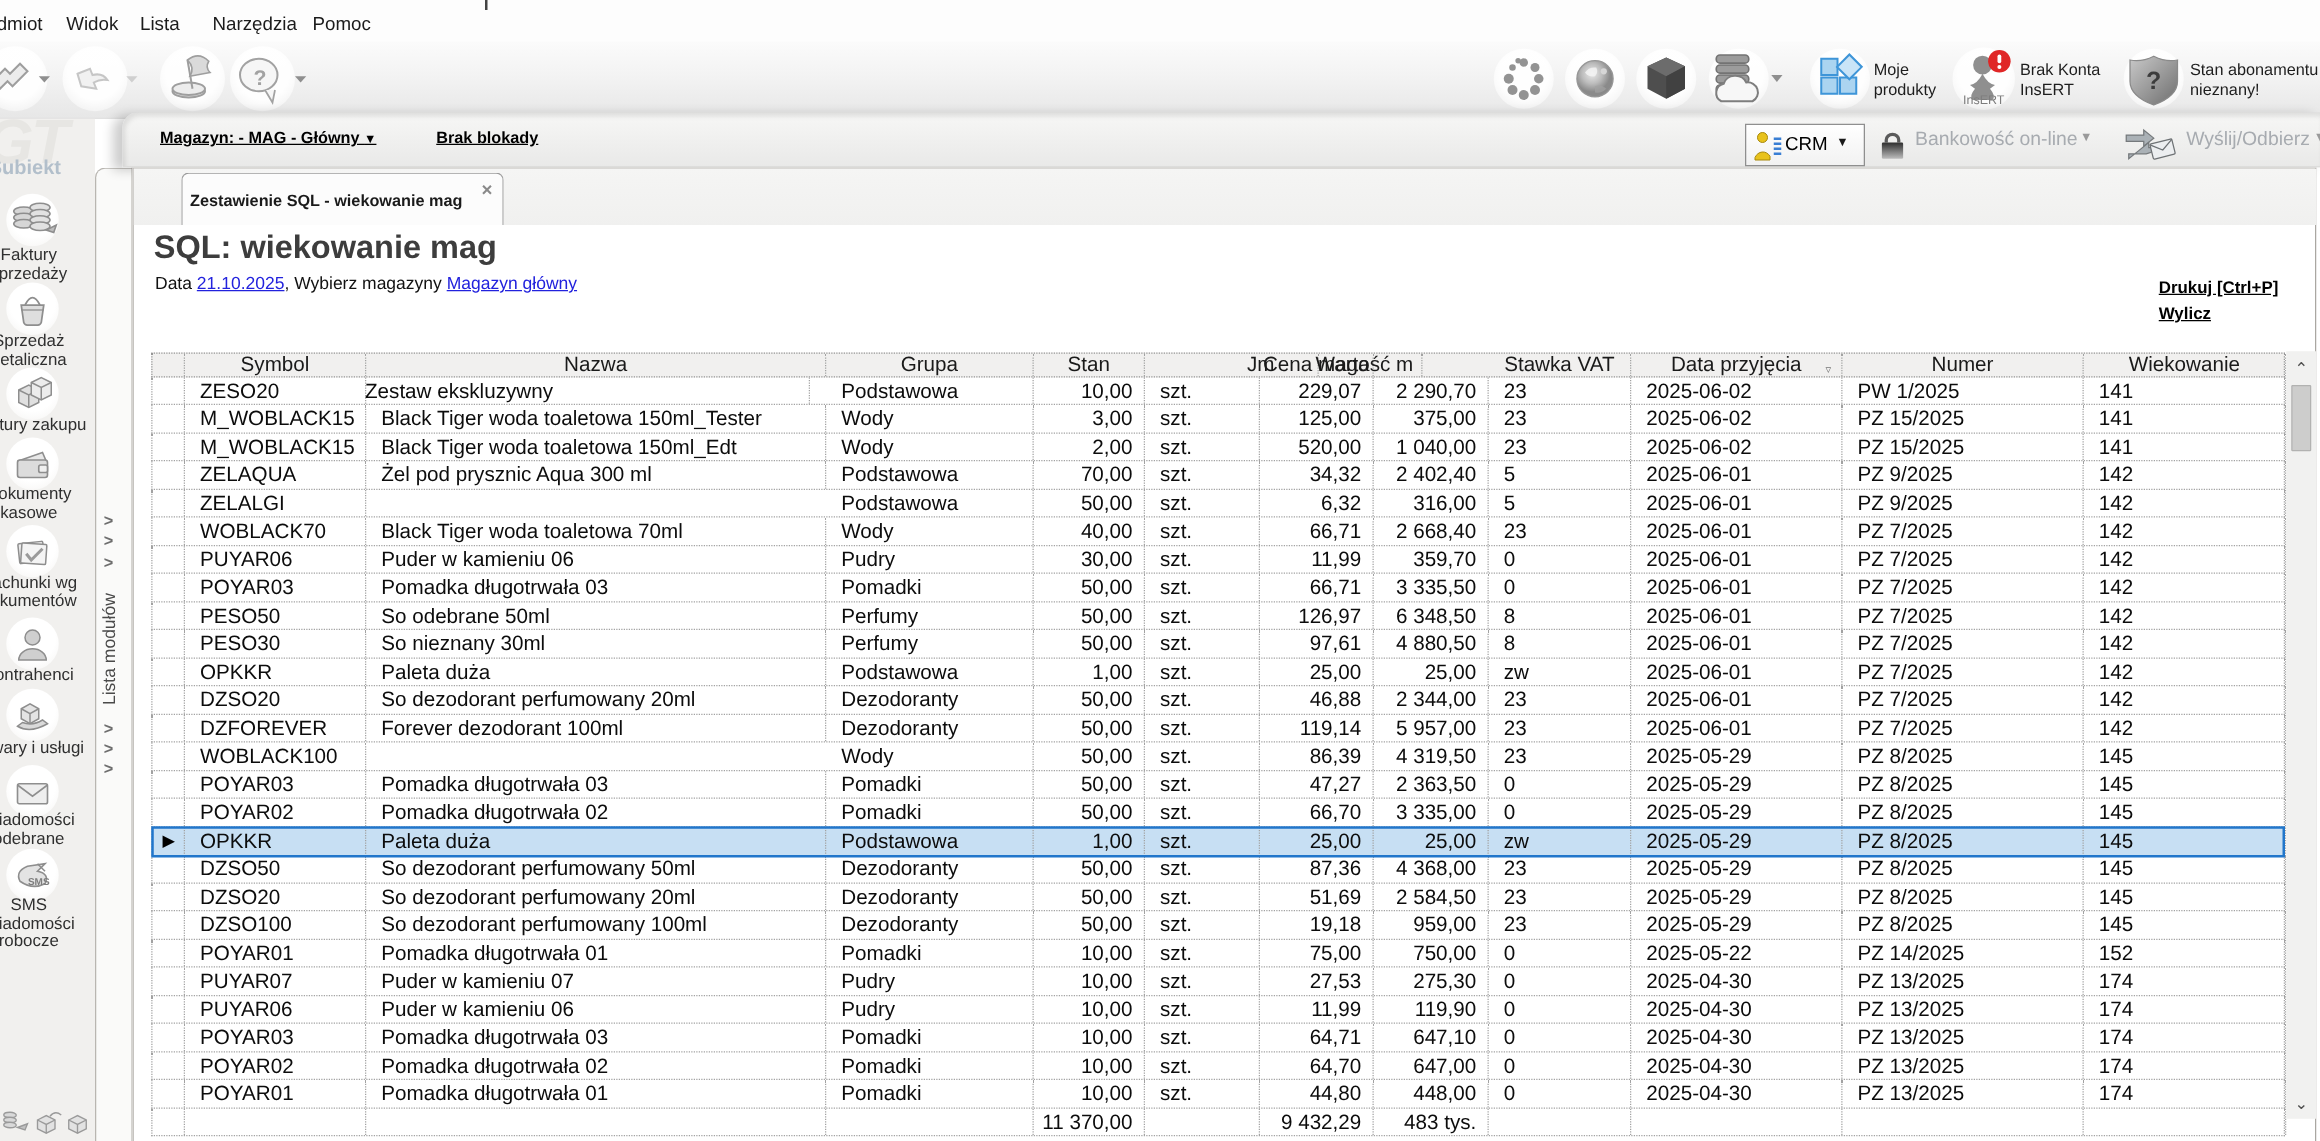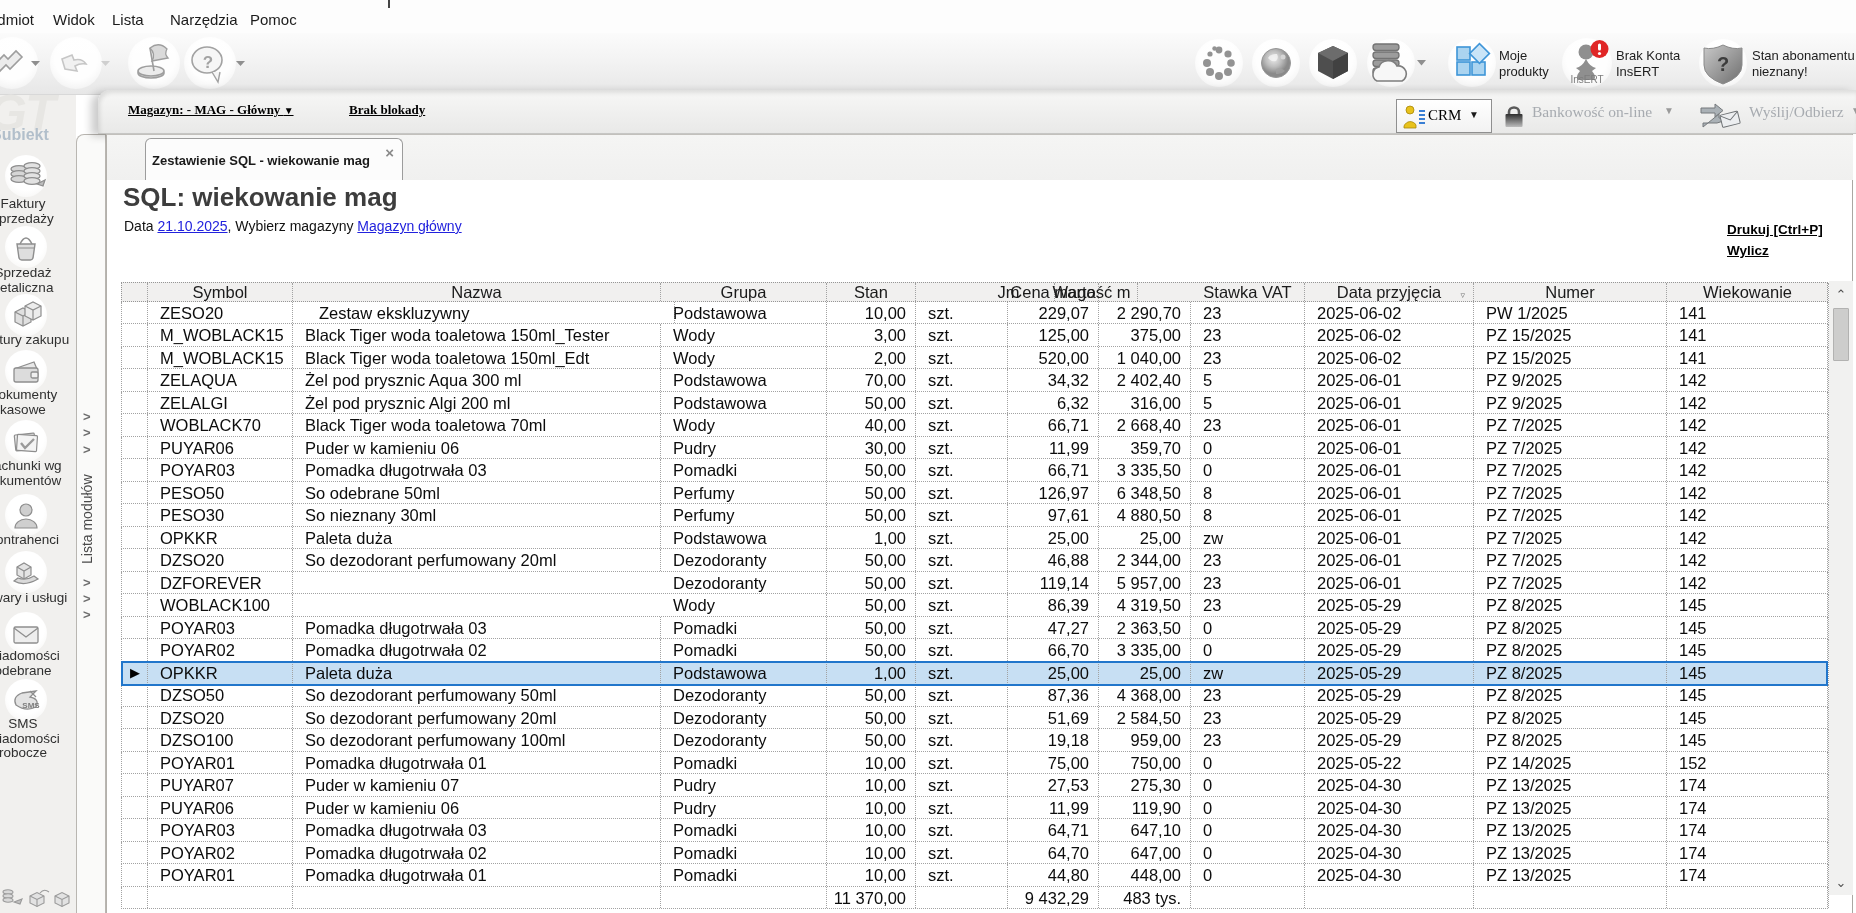--- a/index.html
+++ b/index.html
@@ -19,21 +19,21 @@
 
 #strip{position:absolute;left:76px;top:134px;width:30px;height:779px;background:#fafaf9;
  border:1px solid #b9b6b1;border-bottom:none;border-top-left-radius:8px;}
 #strip .ch{position:absolute;left:6px;font-size:13px;color:#6e6e6e;font-weight:bold;}
 #listamod{position:absolute;left:76px;top:467px;width:30px;height:95px;}
 #listamod span{position:absolute;left:3px;top:97px;transform-origin:0 0;transform:rotate(-90deg);
  font-size:14px;color:#4a4a4a;white-space:pre;}
 
 #locbar{position:absolute;left:98px;top:90px;width:1758px;height:44px;
  background:linear-gradient(#f7f7f6,#e9e9e8);border-top-left-radius:12px;
- box-shadow:-7px 2px 9px rgba(0,0,0,0.20), inset 2px 3px 4px rgba(0,0,0,0.10);border-bottom:1px solid #c6c6c4;font-family:Liberation Serif, serif;}
+ box-shadow:-7px 2px 9px rgba(0,0,0,0.20), inset 2px 3px 4px rgba(0,0,0,0.10);border-bottom:1px solid #c6c6c4;}
 .link1{font-weight:bold;font-size:13px;color:#000;text-decoration:underline;}
 
 #content{position:absolute;left:106px;top:134px;width:1747px;height:779px;background:#fff;
  border-left:1px solid #b3b0ab;border-right:1.5px solid #aaa7a2;border-top:1px solid #c2c0bc;}
 #tabstrip{position:absolute;left:0;top:0;width:1746px;height:45px;background:linear-gradient(#f5f5f4,#f0f0ef);}
 #tab{position:absolute;left:38px;top:3px;width:258px;height:42px;background:#fcfcfc;
  border:1px solid #9c9c9c;border-bottom:none;border-top-left-radius:6px;border-top-right-radius:6px;}
 #tab b{position:absolute;left:6px;top:14px;font-size:13px;color:#1a1a1a;}
 #tab .x{position:absolute;right:8px;top:5px;font-size:15px;color:#8a8a8a;font-weight:bold;}
 #title{position:absolute;left:16px;top:47px;font-size:26px;font-weight:bold;color:#3d3d3d;letter-spacing:0px;}
@@ -342,21 +342,21 @@
 <div class="c" style="left:886px;width:91px">Cena maga</div>
 <div class="c" style="left:924px;width:92px">Wartość m</div>
 <div class="c" style="left:1069px;width:114px">Stawka VAT</div>
 <div class="c" style="left:1183px;width:169px">Data przyjęcia<span style="position:absolute;right:8px;top:3px;font-size:9px;color:#777">▿</span></div>
 <div class="c" style="left:1352px;width:193px">Numer</div>
 <div class="c" style="left:1545px;width:162px">Wiekowanie</div>
 </div>
 <div class="row" style="top:20.0px">
 <div class="c" style="left:0px;width:26px"></div>
 <div class="c" style="left:26px;width:145px">ZESO20</div>
-<div class="c" style="left:185px;width:368px">Zestaw ekskluzywny</div>
+<div class="c" style="left:158px;width:368px">Zestaw ekskluzywny</div>
 <div class="c" style="left:539px;width:166px">Podstawowa</div>
 <div class="c r" style="left:705px;width:89px">10,00</div>
 <div class="c" style="left:794px;width:92px">szt.</div>
 <div class="c r" style="left:886px;width:91px">229,07</div>
 <div class="c r" style="left:977px;width:92px">2 290,70</div>
 <div class="c" style="left:1069px;width:114px">23</div>
 <div class="c" style="left:1183px;width:169px">2025-06-02</div>
 <div class="c" style="left:1352px;width:193px">PW 1/2025</div>
 <div class="c" style="left:1545px;width:162px">141</div>
 </div>
@@ -398,21 +398,20 @@
 <div class="c r" style="left:886px;width:91px">34,32</div>
 <div class="c r" style="left:977px;width:92px">2 402,40</div>
 <div class="c" style="left:1069px;width:114px">5</div>
 <div class="c" style="left:1183px;width:169px">2025-06-01</div>
 <div class="c" style="left:1352px;width:193px">PZ 9/2025</div>
 <div class="c" style="left:1545px;width:162px">142</div>
 </div>
 <div class="row" style="top:110.0px">
 <div class="c" style="left:0px;width:26px"></div>
 <div class="c" style="left:26px;width:145px">ZELALGI</div>
-<div class="c" style="left:171px;width:368px">Żel pod prysznic Algi 200 ml</div>
 <div class="c" style="left:539px;width:166px">Podstawowa</div>
 <div class="c r" style="left:705px;width:89px">50,00</div>
 <div class="c" style="left:794px;width:92px">szt.</div>
 <div class="c r" style="left:886px;width:91px">6,32</div>
 <div class="c r" style="left:977px;width:92px">316,00</div>
 <div class="c" style="left:1069px;width:114px">5</div>
 <div class="c" style="left:1183px;width:169px">2025-06-01</div>
 <div class="c" style="left:1352px;width:193px">PZ 9/2025</div>
 <div class="c" style="left:1545px;width:162px">142</div>
 </div>
@@ -510,20 +509,21 @@
 <div class="c r" style="left:886px;width:91px">46,88</div>
 <div class="c r" style="left:977px;width:92px">2 344,00</div>
 <div class="c" style="left:1069px;width:114px">23</div>
 <div class="c" style="left:1183px;width:169px">2025-06-01</div>
 <div class="c" style="left:1352px;width:193px">PZ 7/2025</div>
 <div class="c" style="left:1545px;width:162px">142</div>
 </div>
 <div class="row" style="top:290.0px">
 <div class="c" style="left:0px;width:26px"></div>
 <div class="c" style="left:26px;width:145px">DZFOREVER</div>
+<div class="c" style="left:171px;width:368px">Forever dezodorant 100ml</div>
 <div class="c" style="left:539px;width:166px">Dezodoranty</div>
 <div class="c r" style="left:705px;width:89px">50,00</div>
 <div class="c" style="left:794px;width:92px">szt.</div>
 <div class="c r" style="left:886px;width:91px">119,14</div>
 <div class="c r" style="left:977px;width:92px">5 957,00</div>
 <div class="c" style="left:1069px;width:114px">23</div>
 <div class="c" style="left:1183px;width:169px">2025-06-01</div>
 <div class="c" style="left:1352px;width:193px">PZ 7/2025</div>
 <div class="c" style="left:1545px;width:162px">142</div>
 </div>

